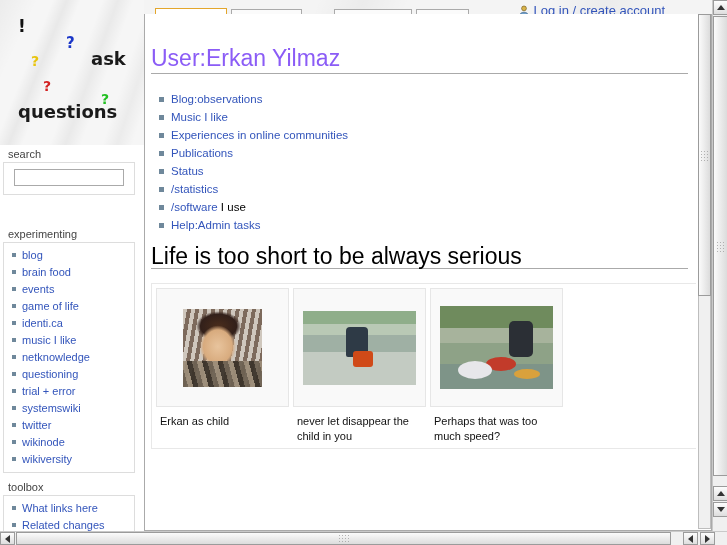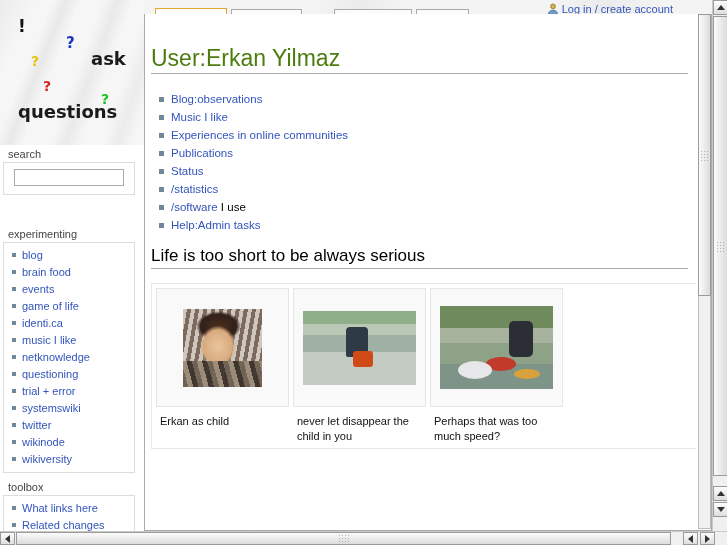--- a/index.html
+++ b/index.html
@@ -167,23 +167,23 @@
     background: #ffffff;
     color: #1f35a8;
     font-weight: bold;
     padding-bottom: 4px;
   }
   .ca-gap { display: inline-block; width: 28px; }
 
   
   #p-personal {
     position: absolute;
-    right: 33px; top: 0;
+    right: 41px; top: 0;
     height: 18px;
-    font-size: 11px;
+    font-size: 13px;
     padding: 3px 6px 0 0;
     white-space: nowrap;
     color: #3355bb;
   }
   #p-personal .user-ico {
     display: inline-block;
     width: 12px; height: 12px;
     vertical-align: -2px;
     margin-right: 3px;
   }
@@ -221,21 +221,21 @@
     width: 551px;
     height: 486px;
     padding: 0 8px 0 6px;
     overflow: hidden;
   }
 
   h1.firstHeading {
     font-family: "Liberation Serif", serif;
     font-size: 23px;
     font-weight: normal;
-    color: #4d7c0f;
+    color: #8b5cf6;
     margin: 0 0 2px 0;
     padding: 0 0 2px 0;
     border-bottom: 1px solid #aaaaaa;
     line-height: 26px;
   }
   
   h1.firstHeading { font-family: "Liberation Sans", sans-serif; }
 
   .intro-row {
     position: relative;
@@ -263,21 +263,21 @@
     content: "";
     position: absolute;
     left: 8px; top: 7px;
     width: 5px; height: 5px;
     background: #6f889b;
   }
   ul.contentlist li a { color: #3355bb; text-decoration: none; }
 
   h2.sectionHeading {
     font-family: "Liberation Sans", sans-serif;
-    font-size: 17px;
+    font-size: 23px;
     font-weight: normal;
     color: #000000;
     margin: 12px 0 14px 0;
     padding: 0 0 2px 0;
     border-bottom: 1px solid #aaaaaa;
     line-height: 20px;
   }
 
   
   .gallery {

